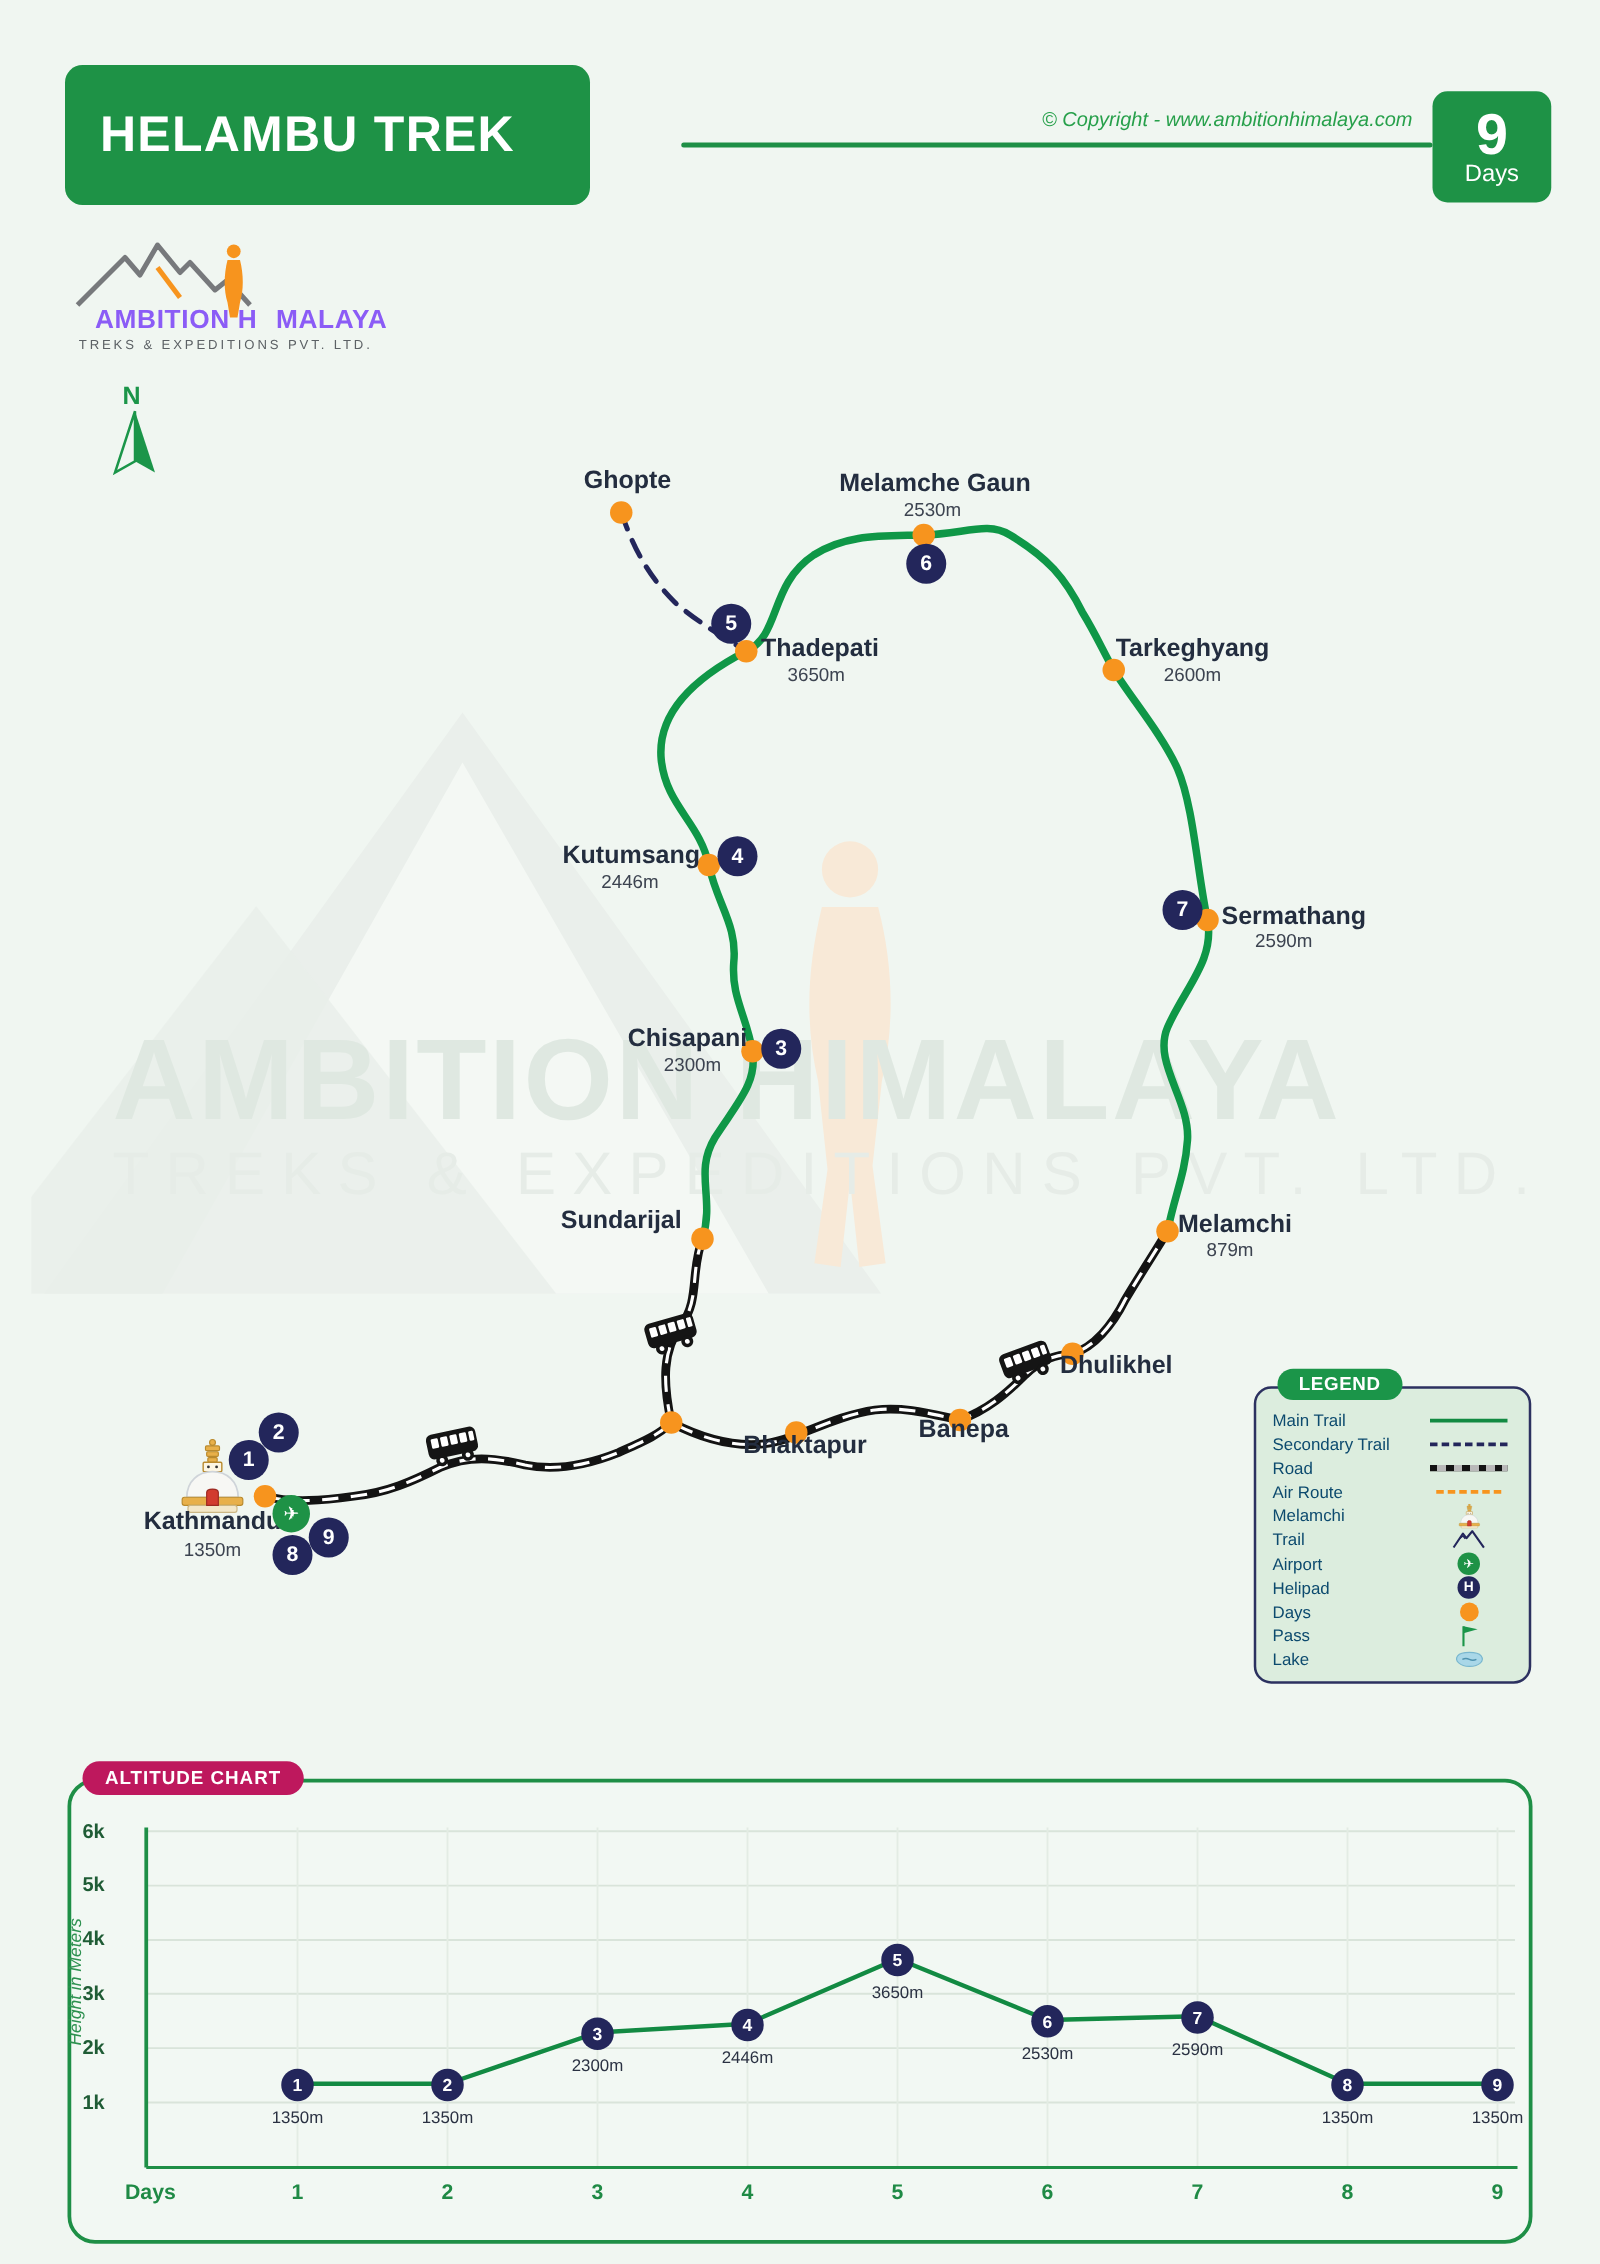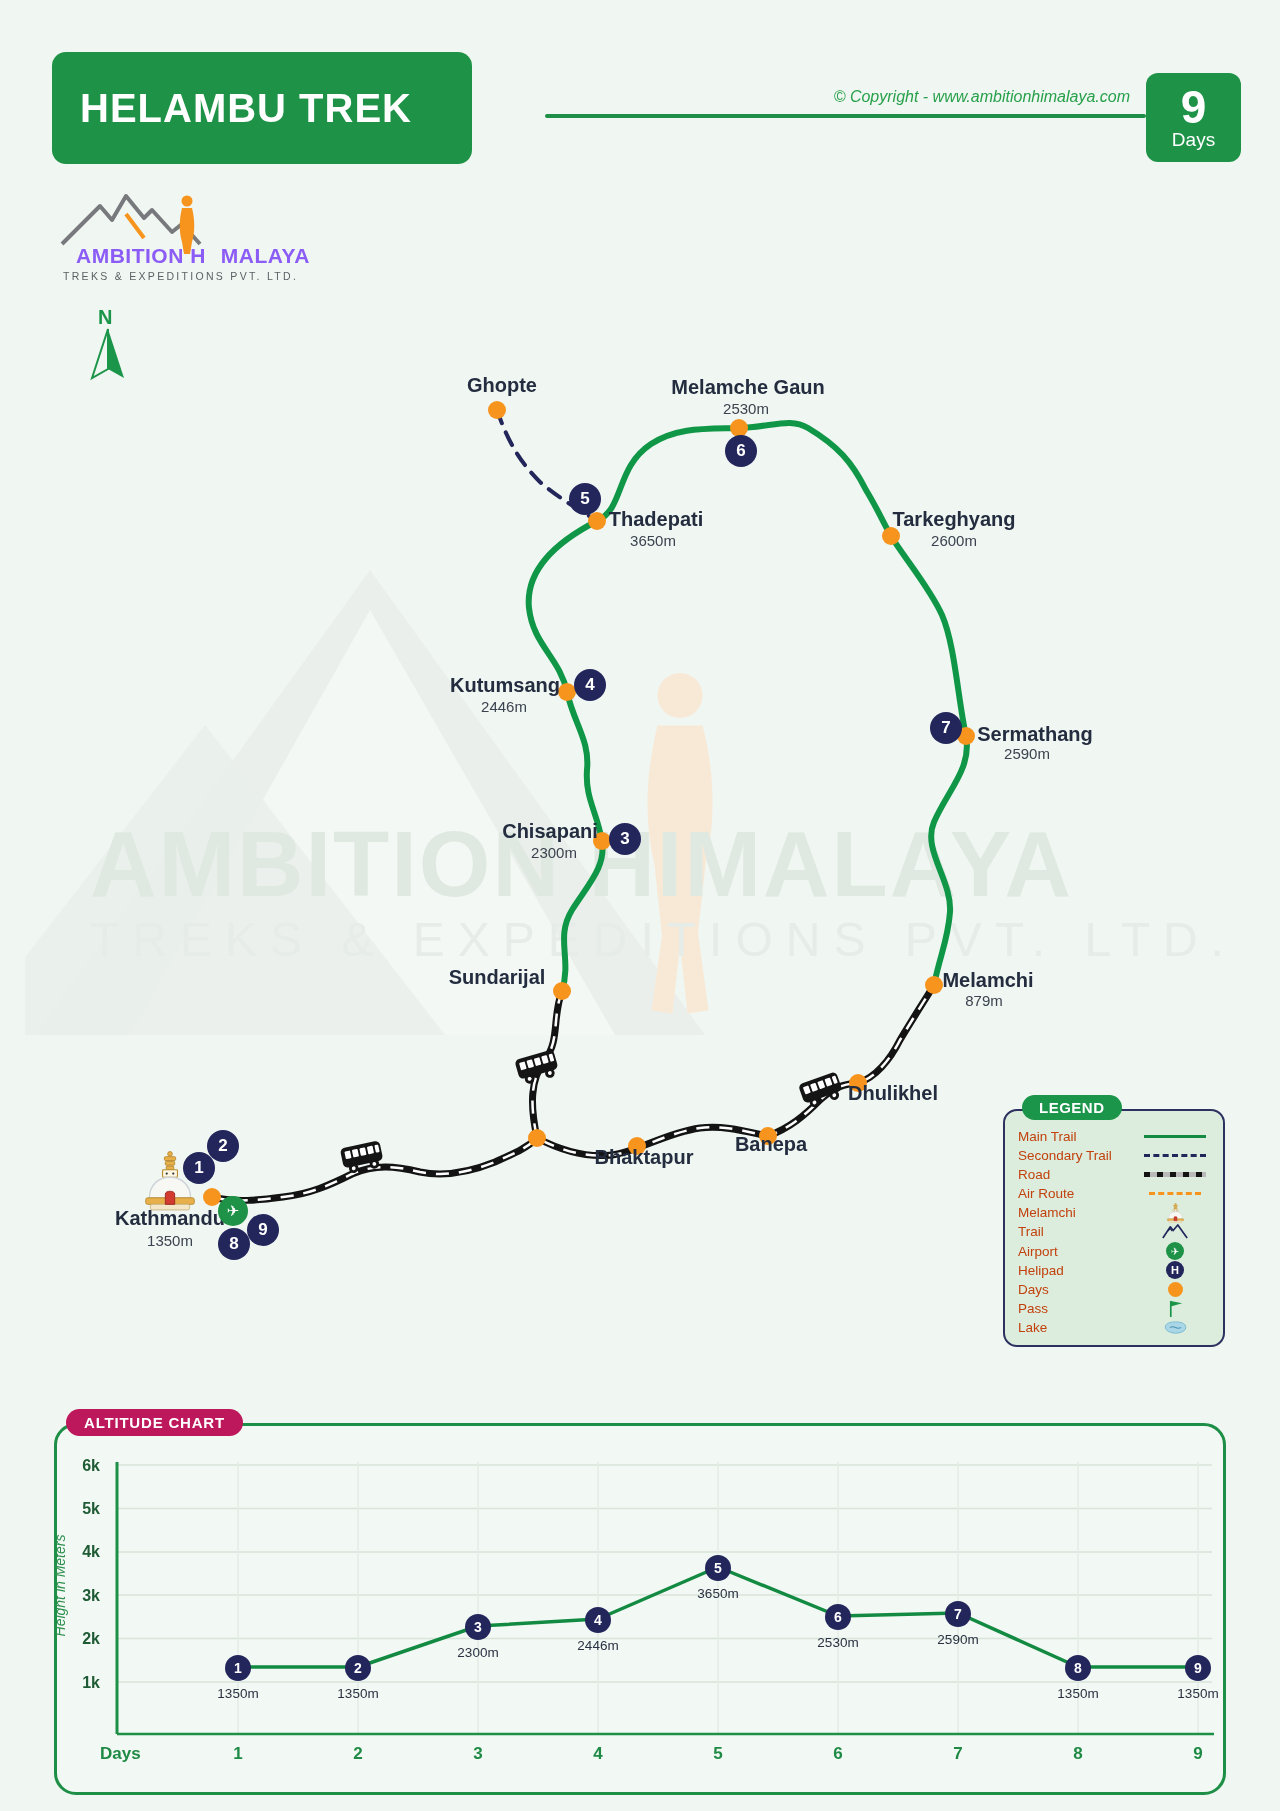--- a/index.html
+++ b/index.html
@@ -54,35 +54,35 @@
   .legend-box{
     left:1003px;top:1109px;width:222px;height:238px;background:#dcedde;
     border:2px solid #2c3160;border-radius:14px;z-index:6;box-sizing:border-box;
     padding:16px 12px 8px 13px;display:flex;flex-direction:column;justify-content:space-between;
   }
   .legend-pill{
     left:1022px;top:1095px;background:#1b9549;color:#fff;font-size:15px;font-weight:700;
     padding:4px 17px;border-radius:14px;z-index:7;letter-spacing:.5px;
   }
   .legend-row{display:flex;align-items:center;justify-content:space-between;height:19px;}
-  .legend-row .lab{font-size:13.5px;color:#c2410c;font-weight:500;}
+  .legend-row .lab{font-size:13.5px;color:#0c4a6e;font-weight:500;}
   .legend-row .sym{width:72px;display:flex;align-items:center;justify-content:center;}
   .sym-main{width:62px;border-top:3px solid #128a42;}
   .sym-secondary{width:62px;border-top:3px dashed #23265b;}
   .sym-road{width:62px;height:5px;background:#131313;background-image:repeating-linear-gradient(90deg,transparent 0 6px,#b9b9b9 6px 13px);}
   .sym-air{width:52px;border-top:3px dashed #f7941e;}
   .sym-days{width:15px;height:15px;border-radius:50%;background:#f7941e;}
   .mini-badge{width:18px;height:18px;border-radius:50%;display:flex;align-items:center;justify-content:center;color:#fff;}
   .mini-airport{background:#1e9246;font-size:10px;}
   .mini-heli{background:#23265b;font-size:11px;font-weight:700;}
   
   .chart-box{left:54px;top:1423px;width:1172px;height:372px;border:3px solid #1e8f46;border-radius:22px;z-index:5;box-sizing:border-box;background:#f2f8f3;}
   .chart-pill{left:66px;top:1409px;background:#be185d;color:#fff;font-size:15px;font-weight:700;padding:5px 18px;border-radius:16px;z-index:8;letter-spacing:.8px;}
   .chart-svg{left:54px;top:1423px;z-index:6;}
-  .ytick{width:34px;text-align:right;font-size:16px;font-weight:700;color:#1f5c35;z-index:7;}
+  .ytick{width:34px;font-size:16px;font-weight:700;color:#1f5c35;z-index:7;}
   .xtick{transform:translateX(-50%);font-size:17px;font-weight:700;color:#1f8a45;z-index:7;}
   .days-lab{font-size:17px;font-weight:700;color:#1f8a45;z-index:7;}
   .yaxis-lab{
     left:52px;top:1688px;width:205px;text-align:center;font-size:14px;font-style:italic;color:#2e9150;
     transform:rotate(-90deg);transform-origin:0 0;z-index:7;
   }
   .chart-marker{
     width:26px;height:26px;border-radius:50%;background:#23265b;color:#fff;z-index:8;
     display:flex;align-items:center;justify-content:center;font-size:14px;font-weight:700;
   }

